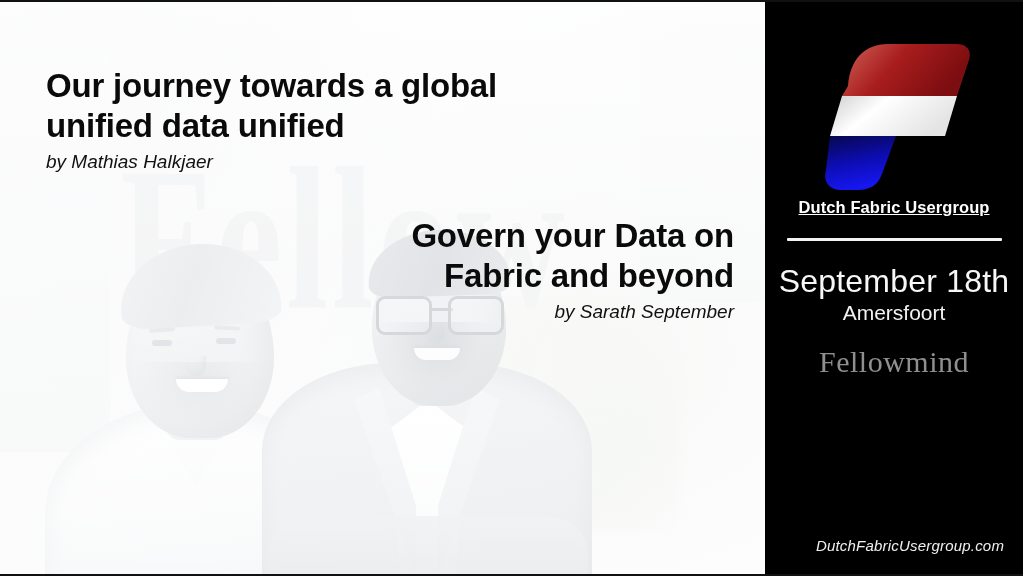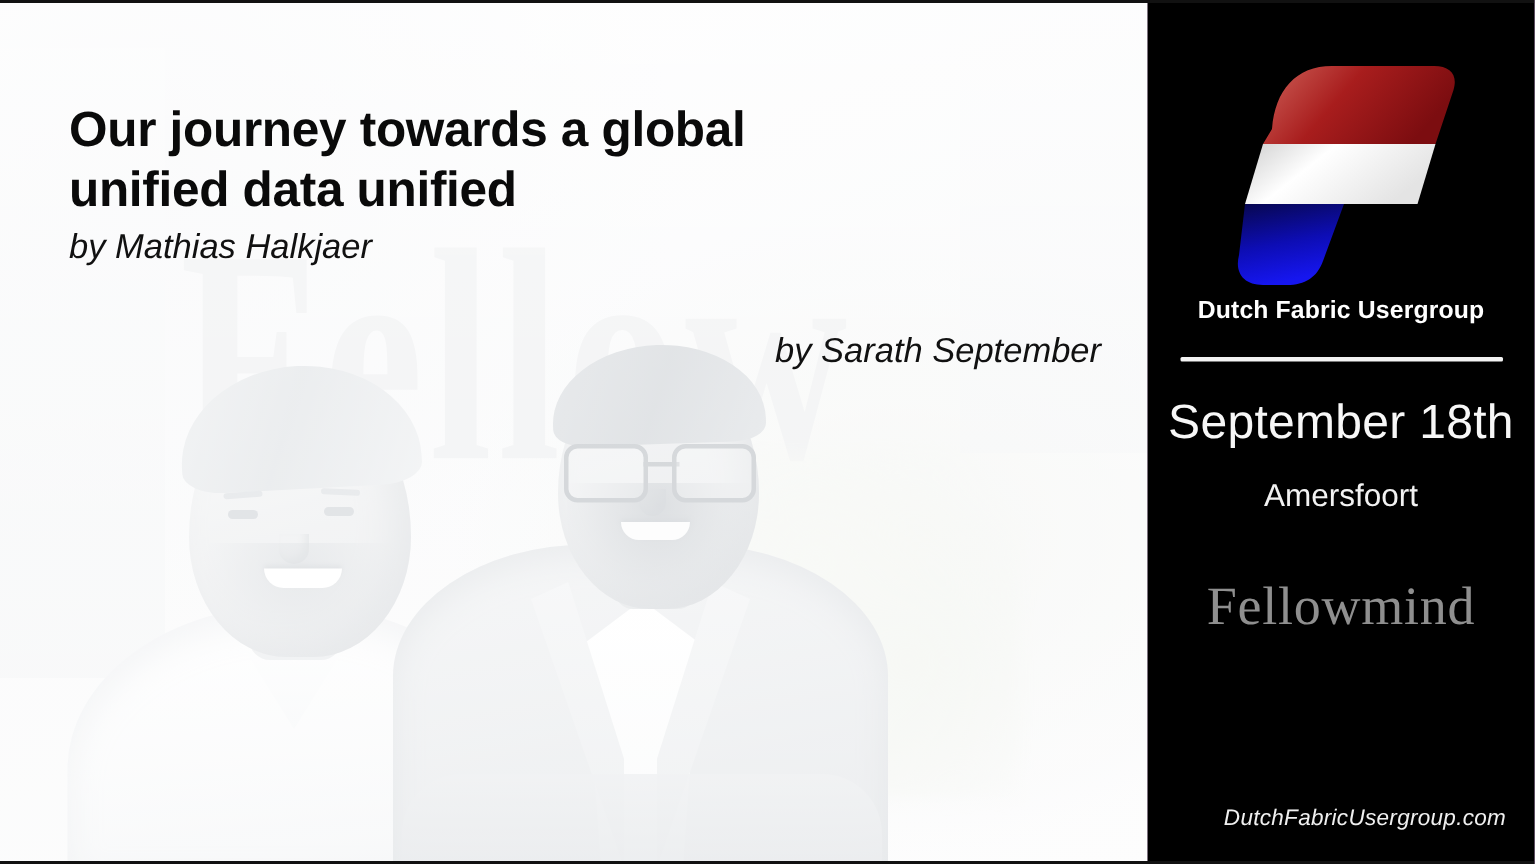--- a/index.html
+++ b/index.html
@@ -5,21 +5,21 @@
   html, body {
     margin: 0;
     padding: 0;
     background: #000;
   }
   .slide {
     position: relative;
     width: 1023px;
     height: 576px;
     overflow: hidden;
-    background: #f0abfc;
+    background: #0369a1;
     font-family: "Liberation Sans", sans-serif;
     border-top: 2px solid #111;
     border-bottom: 2px solid #111;
     box-sizing: border-box;
   }
 
   
   .photo-stage {
     position: absolute;
     left: 0; top: 0;
@@ -206,21 +206,21 @@
   .talk { position: absolute; z-index: 5; }
   .talk-title {
     font-size: 33px;
     font-weight: 700;
     color: #0a0a0a;
     line-height: 1.22;
     letter-spacing: -.2px;
     margin: 0;
   }
   .talk-by {
-    font-size: 23px;
+    font-size: 19px;
     font-style: italic;
     color: #111;
     margin: 4px 0 0 0;
   }
   .talk-one { left: 46px; top: 64px; text-align: left; }
   .talk-two { right: 289px; top: 214px; text-align: right; }
 
   
   .panel {
     position: absolute;
@@ -237,44 +237,45 @@
     margin-top: 22px;
   }
   .flag-logo svg { display:block; width: 100%; height: 100%; }
 
   .org-name {
     color: #fff;
     font-size: 16.5px;
     font-weight: 700;
     letter-spacing: .1px;
     margin-top: 6px;
+    text-decoration: underline;
   }
   .rule {
     width: 215px; height: 3px;
     background: #f3f3f3;
     margin: 21px 0 0 0;
     border-radius: 1px;
   }
   .event-date {
     color: #f7f7f7;
     font-size: 32px;
     font-weight: 300;
     margin-top: 22px;
     letter-spacing: .2px;
   }
   .event-city {
     color: #f2f2f2;
     font-size: 21px;
     font-weight: 400;
-    margin-top: 19px;
+    margin-top: 1px;
   }
   .sponsor {
-    margin-top: 40px;
+    margin-top: 20px;
     color: #8f8f8f;
-    font-size: 36px;
+    font-size: 30px;
     font-weight: 400;
     font-family: "Liberation Serif", serif;
     letter-spacing: .5px;
   }
   .site-url {
     position: absolute;
     bottom: 24px;
     color: #f0f0f0;
     font-size: 15px;
     font-style: italic;
@@ -333,20 +334,24 @@
 
   <div class="talk talk-one">
     <div class="talk-title">
       <div>Our journey towards a global</div>
       <div>unified data unified</div>
     </div>
     <div class="talk-by">by Mathias Halkjaer</div>
   </div>
 
   <div class="talk talk-two">
+    <div class="talk-title">
+      <div>Govern your Data on</div>
+      <div>Fabric and beyond</div>
+    </div>
     <div class="talk-by">by Sarath September</div>
   </div>
 
   <div class="panel">
 
     <div class="flag-logo">
       <svg viewBox="0 0 180 168" xmlns="http://www.w3.org/2000/svg" aria-hidden="true">
         <defs>
           <linearGradient id="gRed" x1="0" y1="0" x2="1" y2="0.35">
             <stop offset="0%" stop-color="#cf625a"></stop>

